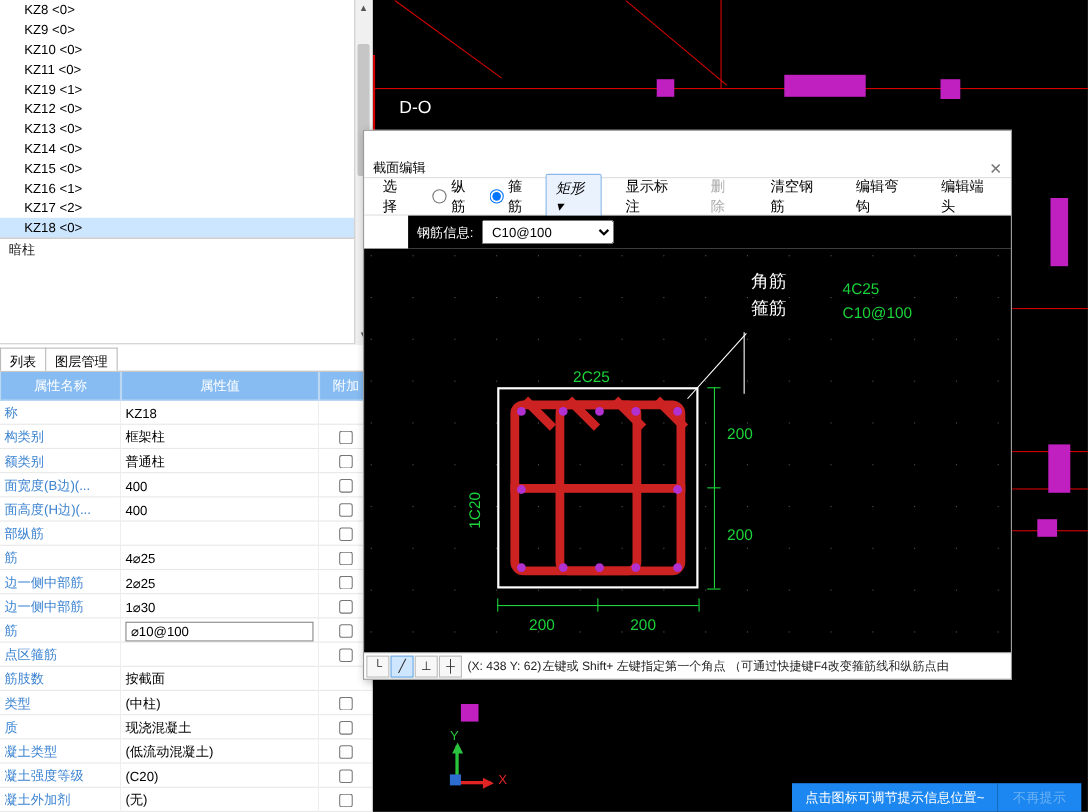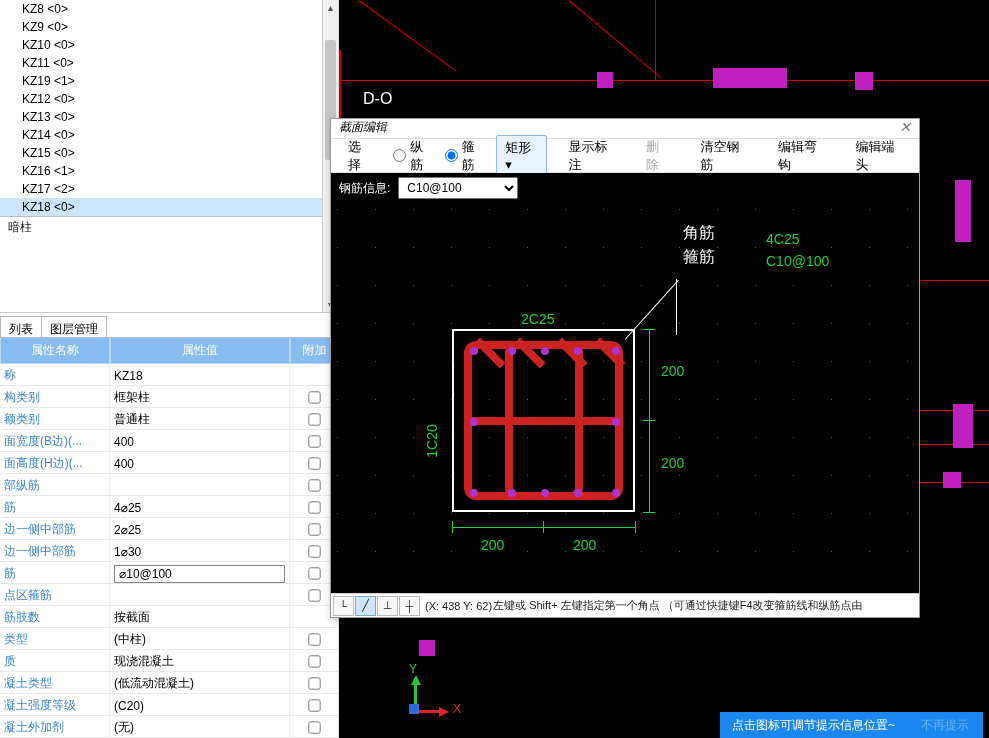--- a/index.html
+++ b/index.html
@@ -45,28 +45,28 @@
   .axis-x::after { content:""; position:absolute; right:-8px; top:-3px; border:5px solid transparent; border-left:10px solid #e02424; }
   .axis-box { position:absolute; left:14px; top:-20px; width:10px; height:10px; background:#2d6dd0; }
   .axis-text { position:absolute; font-size:12px; }
 
   .tip-bar { position:absolute; right:6px; bottom:0; height:26px; display:flex; align-items:center; font-size:12px; }
   .tip-bar .blue { background:#1c87f0; color:#fff; padding:5px 12px; }
   .tip-bar .light { color:#6db2f4; padding:5px 14px; background:#1c87f0; }
 
   
   .modal { position:absolute; left:330px; top:118px; width:590px; height:500px; background:#fff; border:1px solid #9a9a9a; box-shadow:2px 2px 8px rgba(0,0,0,.3); display:flex; flex-direction:column; }
-  .modal-title { height:20px; display:flex; align-items:flex-start; justify-content:space-between; padding:0 8px; font-size:12px; border-bottom:1px solid #ddd;font-style:italic; }
+  .modal-title { height:43px; display:flex; align-items:flex-end; justify-content:space-between; padding:0 8px; font-size:12px; border-bottom:1px solid #ddd; }
   .modal-title .close { cursor:pointer; color:#777; font-size:14px; }
   .modal-toolbar { height:34px; display:flex; align-items:center; gap:13px; padding:0 8px; border-bottom:1px solid #e0e0e0; font-size:13px; }
   .modal-toolbar label { display:flex; align-items:center; gap:4px; cursor:pointer; }
   .modal-toolbar .btn, .modal-toolbar .drop { padding:3px 8px; border:1px solid transparent; border-radius:2px; cursor:pointer; }
-  .modal-toolbar .drop { border:1px solid #8bb8e8; background:#eaf3fd; }
+  .modal-toolbar .drop { border:1px solid #8bb8e8; background:#eaf3fd;font-style:italic; }
   .modal-toolbar .btn.disabled { color:#aaa; cursor:default; }
-  .modal-inforow { height:30px; display:flex; align-items:center; gap:8px; padding:0 8px; background:#000; color:#fff; font-size:12px; }
+  .modal-inforow { height:30px; display:flex; align-items:center; gap:8px; padding:0 8px; background:#000; color:#fff; font-size:12px;margin-left:40px; }
   .modal-inforow select { width:120px; font-size:12px; padding:2px 4px; }
   .modal-canvas { flex:1; background:#000; position:relative; }
   .grid-dot { position:absolute; width:1px; height:1px; background:#555; }
 
   .section-box { position:absolute; left:121px; top:126px; width:183px; height:183px; border:2px solid #fff; }
   .stirrup { position:absolute; inset:10px; border:8px solid #c22; border-radius:12px; }
   .inner-stirrup { position:absolute; left:50%; top:10px; bottom:10px; width:78px; transform:translateX(-50%); border:8px solid #c22; border-radius:12px; }
   .mid-bar { position:absolute; left:10px; right:10px; top:50%; height:8px; background:#c22; transform:translateY(-50%); }
   .hook { position:absolute; width:36px; height:8px; background:#c22; }
   .bar-dot { position:absolute; width:8px; height:8px; border-radius:50%; background:#b030d0; }

